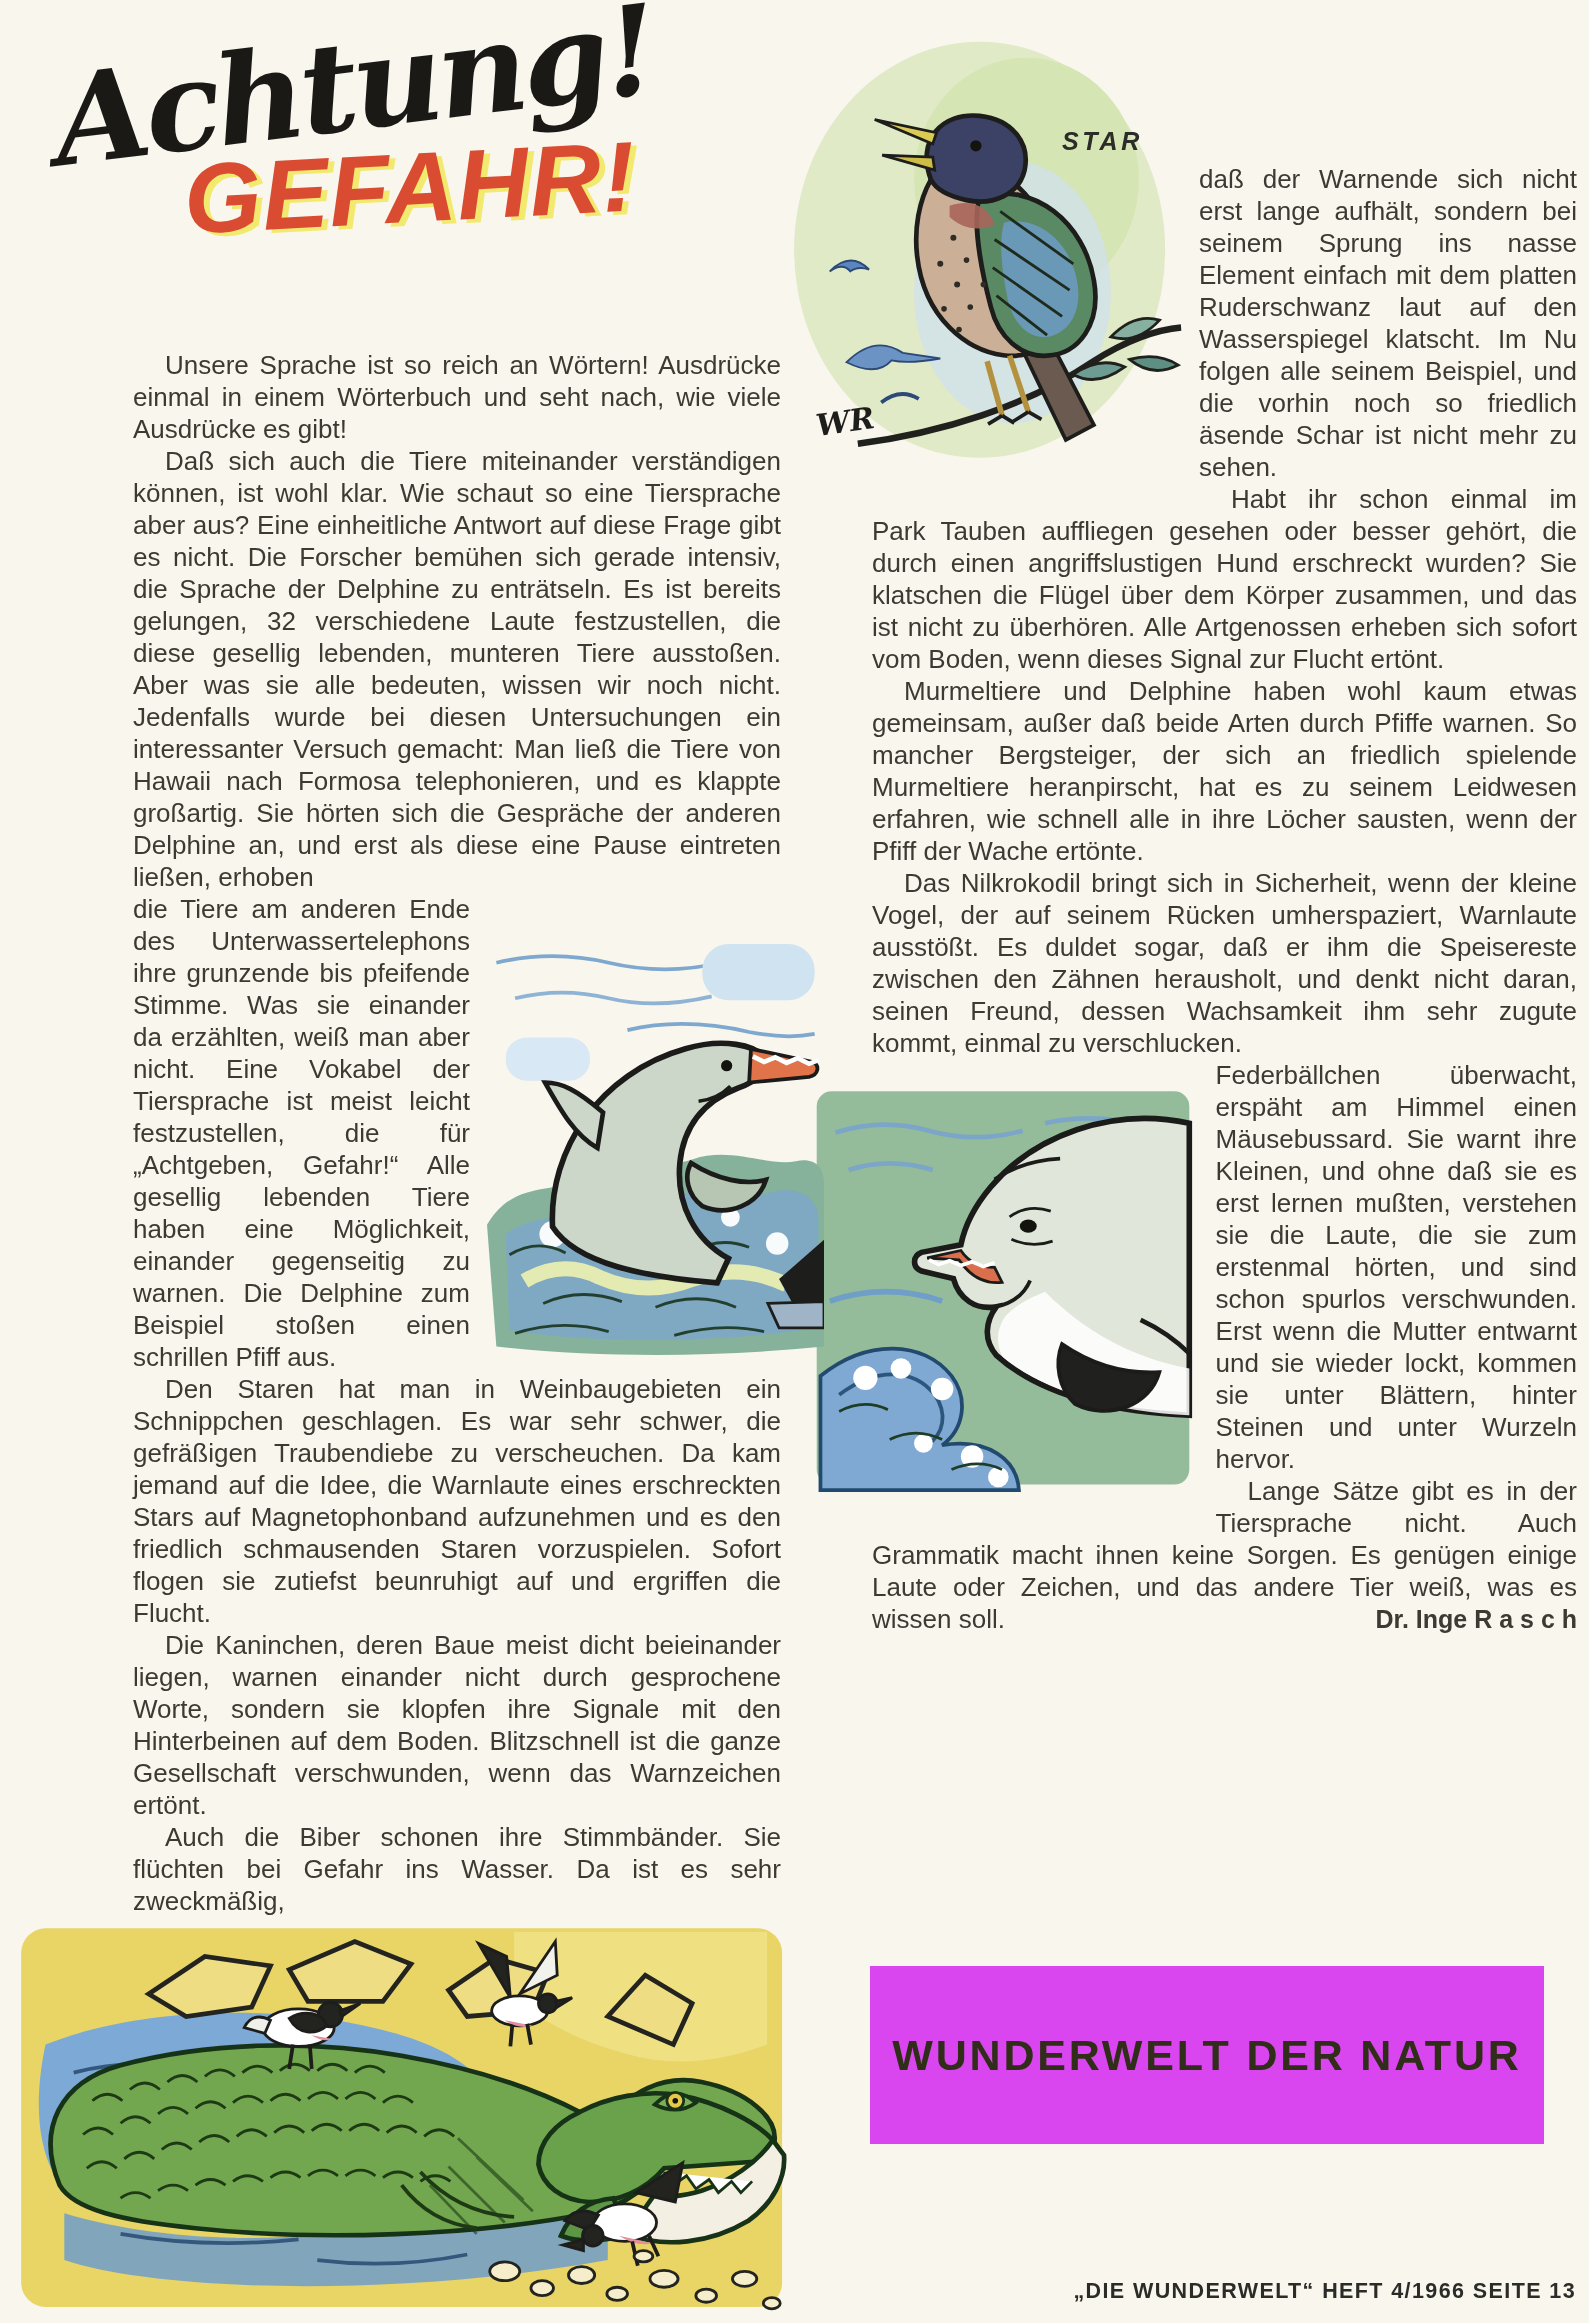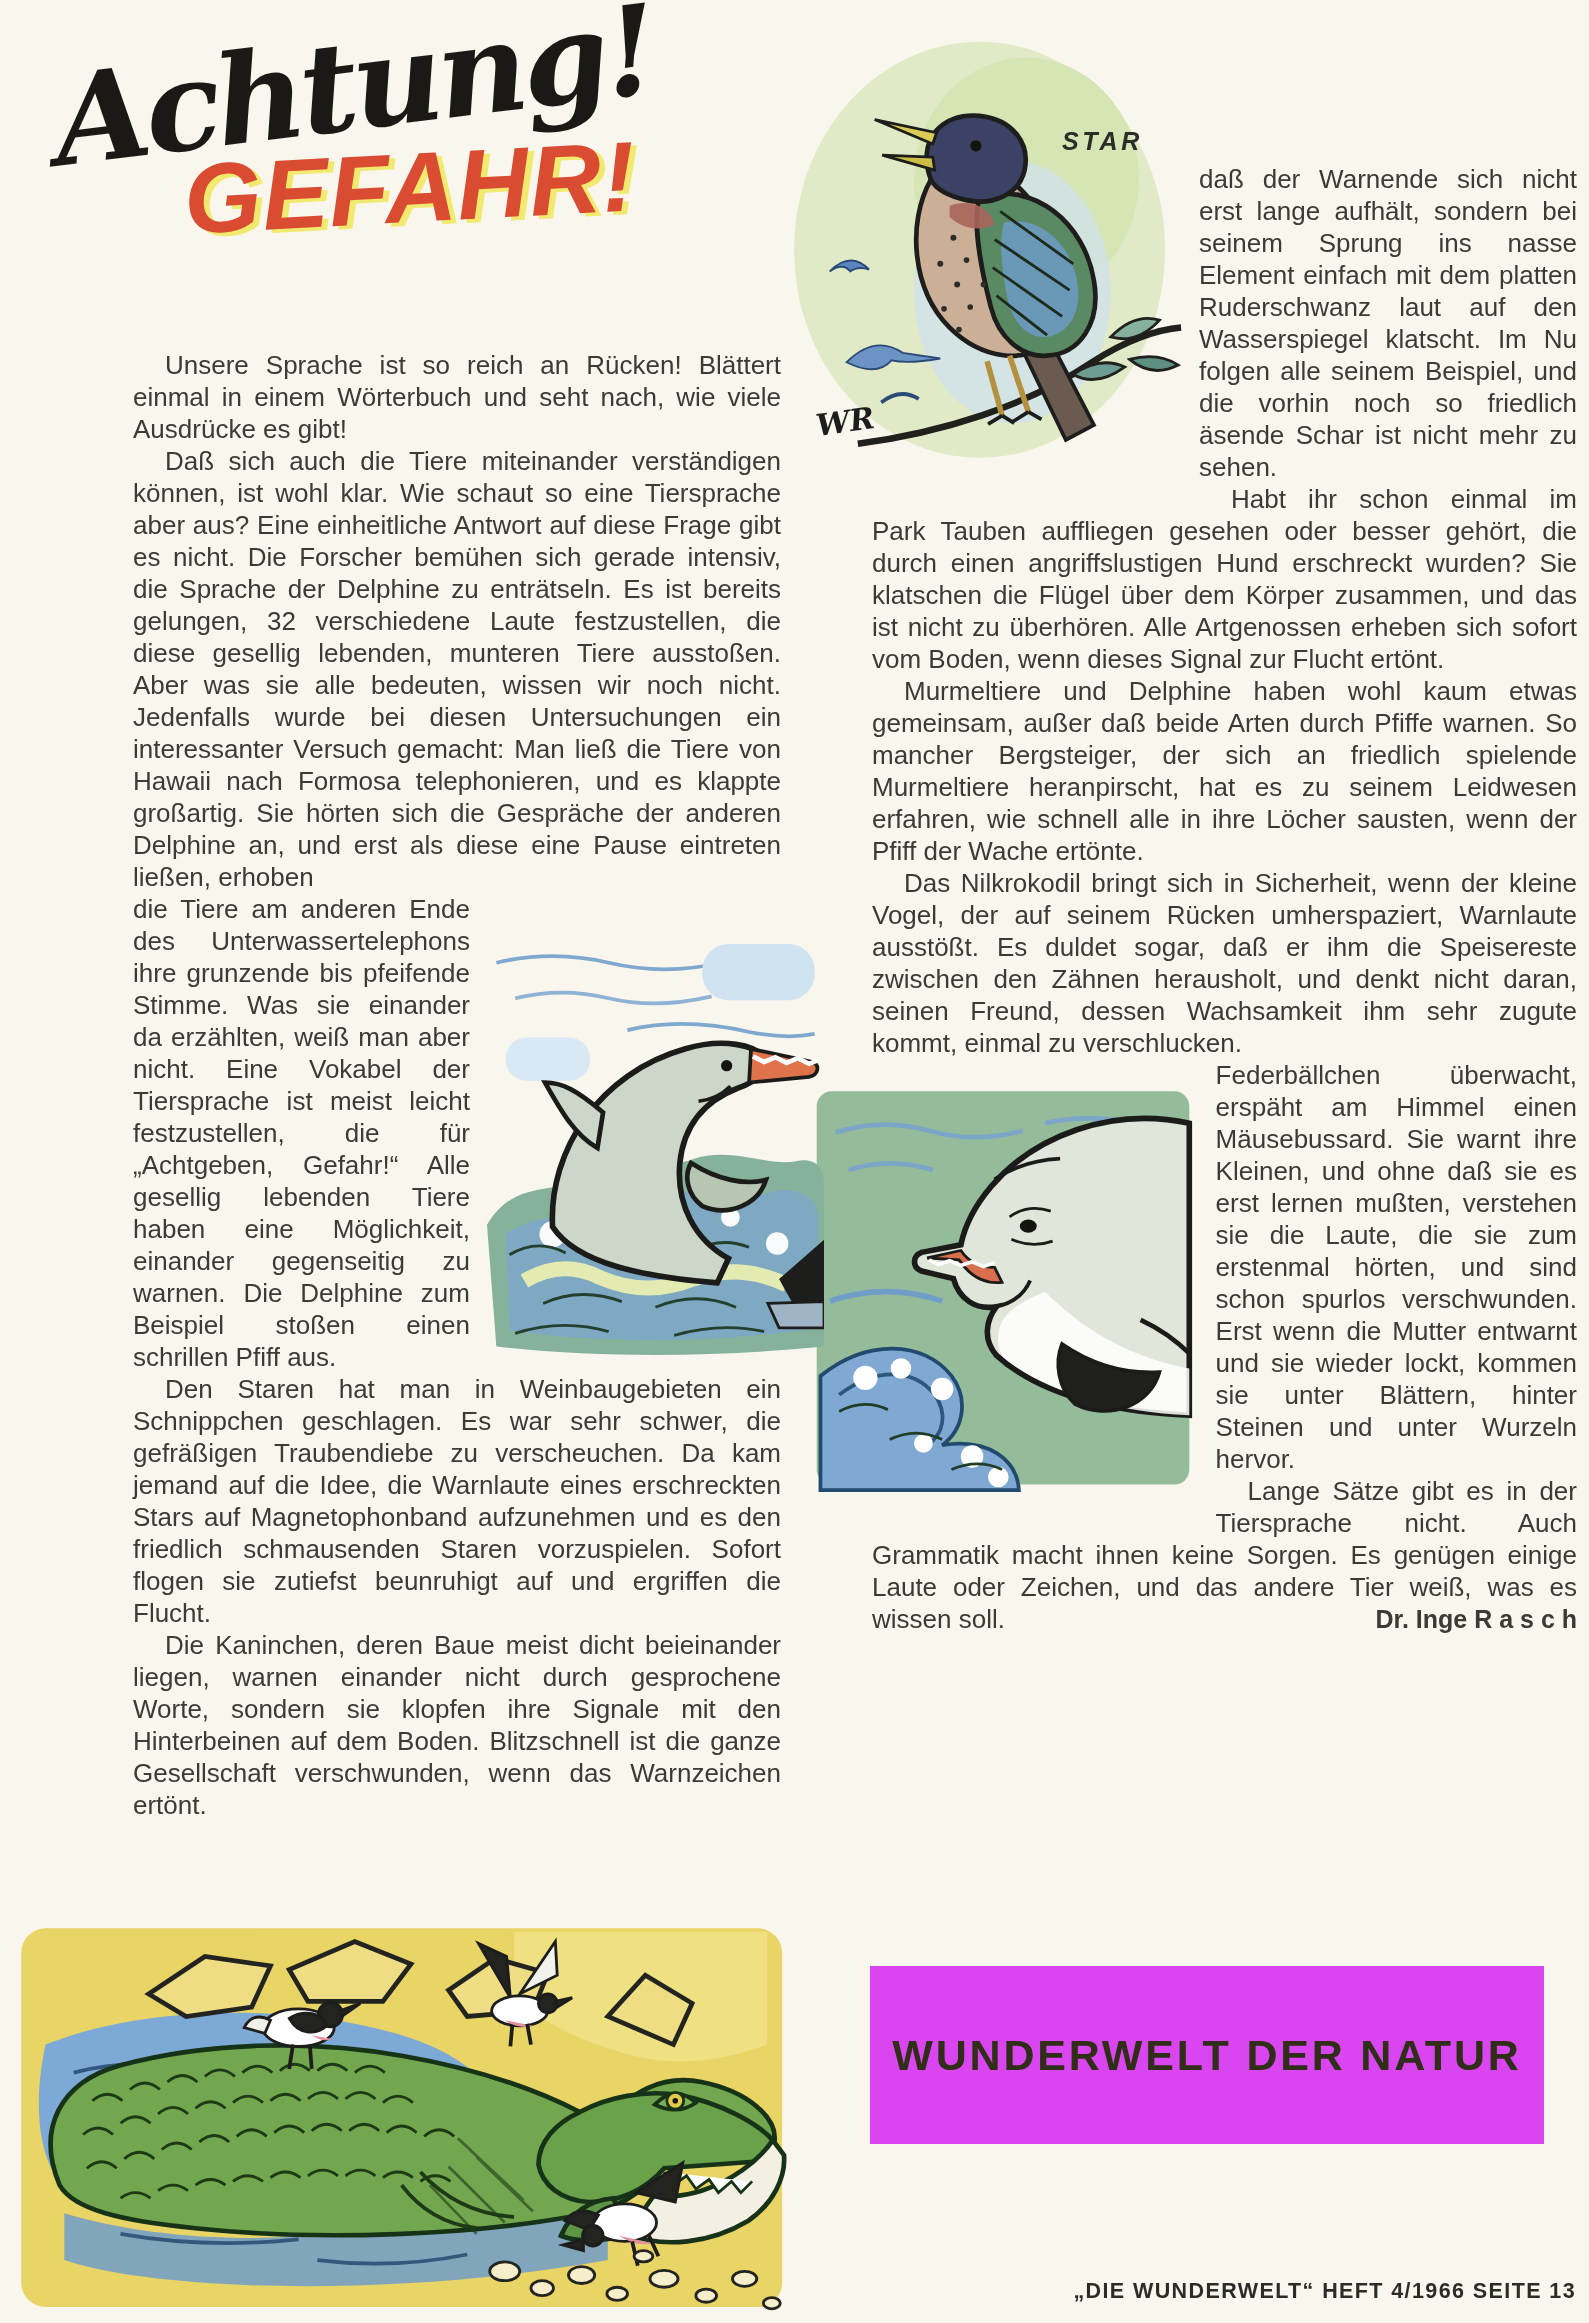--- a/index.html
+++ b/index.html
@@ -131,21 +131,21 @@
     </figure>
 
     <p>Federbällchen überwacht, erspäht am Himmel einen Mäusebussard. Sie warnt ihre Kleinen, und ohne daß sie es erst lernen mußten, verstehen sie die Laute, die sie zum erstenmal hörten, und sind schon spurlos verschwunden. Erst wenn die Mutter entwarnt und sie wieder lockt, kommen sie unter Blättern, hinter Steinen und unter Wurzeln hervor.</p>
     <p class="ind">
       <span>Lange Sätze gibt es in der Tiersprache nicht. Auch Grammatik macht ihnen keine Sorgen. Es genügen einige Laute oder Zeichen, und das andere Tier weiß, was es wissen soll.</span>
       <span class="byline">Dr. Inge R a s c h</span>
     </p>
   </section>
 
   <section class="col col-left">
-    <p class="ind">Unsere Sprache ist so reich an Rücken! Blättert einmal in einem Wörterbuch und seht nach, wie viele Ausdrücke es gibt!</p>
+    <p class="ind">Unsere Sprache ist so reich an Wörtern! Ausdrücke einmal in einem Wörterbuch und seht nach, wie viele Ausdrücke es gibt!</p>
     <p class="ind">Daß sich auch die Tiere miteinander verständigen können, ist wohl klar. Wie schaut so eine Tiersprache aber aus? Eine einheitliche Antwort auf diese Frage gibt es nicht. Die Forscher bemühen sich gerade intensiv, die Sprache der Delphine zu enträtseln. Es ist bereits gelungen, 32 verschiedene Laute festzustellen, die diese gesellig lebenden, munteren Tiere ausstoßen. Aber was sie alle bedeuten, wissen wir noch nicht. Jedenfalls wurde bei diesen Untersuchungen ein interessanter Versuch gemacht: Man ließ die Tiere von Hawaii nach Formosa telephonieren, und es klappte großartig. Sie hörten sich die Gespräche der anderen Delphine an, und erst als diese eine Pause eintreten ließen, erhoben</p>
 
     <figure class="fig-dolphin1">
       <svg viewBox="0 0 360 462" width="337" height="433">
         <path d="M10 40 q60 -14 120 0 t120 0" stroke="#7fa8cf" stroke-width="4" fill="none"></path>
         <path d="M30 78 q50 -12 100 0 t110 -2" stroke="#8fb3d4" stroke-width="4" fill="none"></path>
         <path d="M150 112 q60 -14 130 2 q40 8 70 2" stroke="#7fa8cf" stroke-width="4" fill="none"></path>
         <rect x="230" y="20" width="120" height="60" rx="28" fill="#cfe3f1"></rect>
         <rect x="20" y="120" width="90" height="46" rx="22" fill="#d8e8f4"></rect>
         <path d="M0 320 C30 270 70 290 100 268 C140 240 190 262 220 250 C260 236 300 258 330 252 C350 248 360 258 360 276 L360 450 C240 462 120 462 10 450 Z" fill="#86b29b"></path>
@@ -176,20 +176,21 @@
         <path d="M260 172 q-14 14 -34 16" stroke="#1b1b19" stroke-width="4" fill="none"></path>
         <path d="M218 254 C246 272 276 278 298 272 C290 298 258 312 230 300 C214 288 210 268 218 254 Z" fill="#b7c5b3" stroke="#1b1b19" stroke-width="5"></path>
         <path d="M312 378 L360 336 L360 402 L332 414 Z" fill="#1d1d1b"></path>
         <path d="M300 404 L360 402 L360 430 L312 430 Z" fill="#9fb4c6" stroke="#1d1d1b" stroke-width="3"></path>
       </svg>
     </figure>
 
     <p>die Tiere am anderen Ende des Unterwassertelephons ihre grunzende bis pfeifende Stimme. Was sie einander da erzählten, weiß man aber nicht. Eine Vokabel der Tiersprache ist meist leicht festzustellen, die für „Achtgeben, Gefahr!“ Alle gesellig lebenden Tiere haben eine Möglichkeit, einander gegenseitig zu warnen. Die Delphine zum Beispiel stoßen einen schrillen Pfiff aus.</p>
     <p class="ind">Den Staren hat man in Weinbaugebieten ein Schnippchen geschlagen. Es war sehr schwer, die gefräßigen Traubendiebe zu verscheuchen. Da kam jemand auf die Idee, die Warnlaute eines erschreckten Stars auf Magnetophonband aufzunehmen und es den friedlich schmausenden Staren vorzuspielen. Sofort flogen sie zutiefst beunruhigt auf und ergriffen die Flucht.</p>
     <p class="ind">Die Kaninchen, deren Baue meist dicht beieinander liegen, warnen einander nicht durch gesprochene Worte, sondern sie klopfen ihre Signale mit den Hinterbeinen auf dem Boden. Blitzschnell ist die ganze Gesellschaft verschwunden, wenn das Warnzeichen ertönt.</p>
+    <p class="ind">Auch die Biber schonen ihre Stimmbänder. Sie flüchten bei Gefahr ins Wasser. Da ist es sehr zweckmäßig,</p>
   </section>
 
   <figure class="fig-croc">
     <svg viewBox="0 0 845 445" width="792" height="417">
       <rect x="14" y="26" width="812" height="404" rx="26" fill="#e9d466"></rect>
       <path d="M540 30 h270 v120 q-80 30 -150 10 q-70 -18 -120 -60 Z" fill="#f0e288" opacity="0.8"></path>
       <path d="M40 150 C140 110 300 104 420 140 C480 158 520 190 520 225 C520 275 430 330 300 345 C190 356 80 340 50 290 C28 252 30 196 40 150 Z" fill="#7ca9d6"></path>
       <path d="M60 330 C160 360 300 366 420 340 C520 320 580 300 640 300 L640 380 C420 420 160 414 60 380 Z" fill="#6f9ecb" opacity="0.85"></path>
       <g stroke="#2c5076" stroke-width="4" fill="none" opacity="0.9">
         <path d="M70 180 q60 -16 120 -4"></path>

